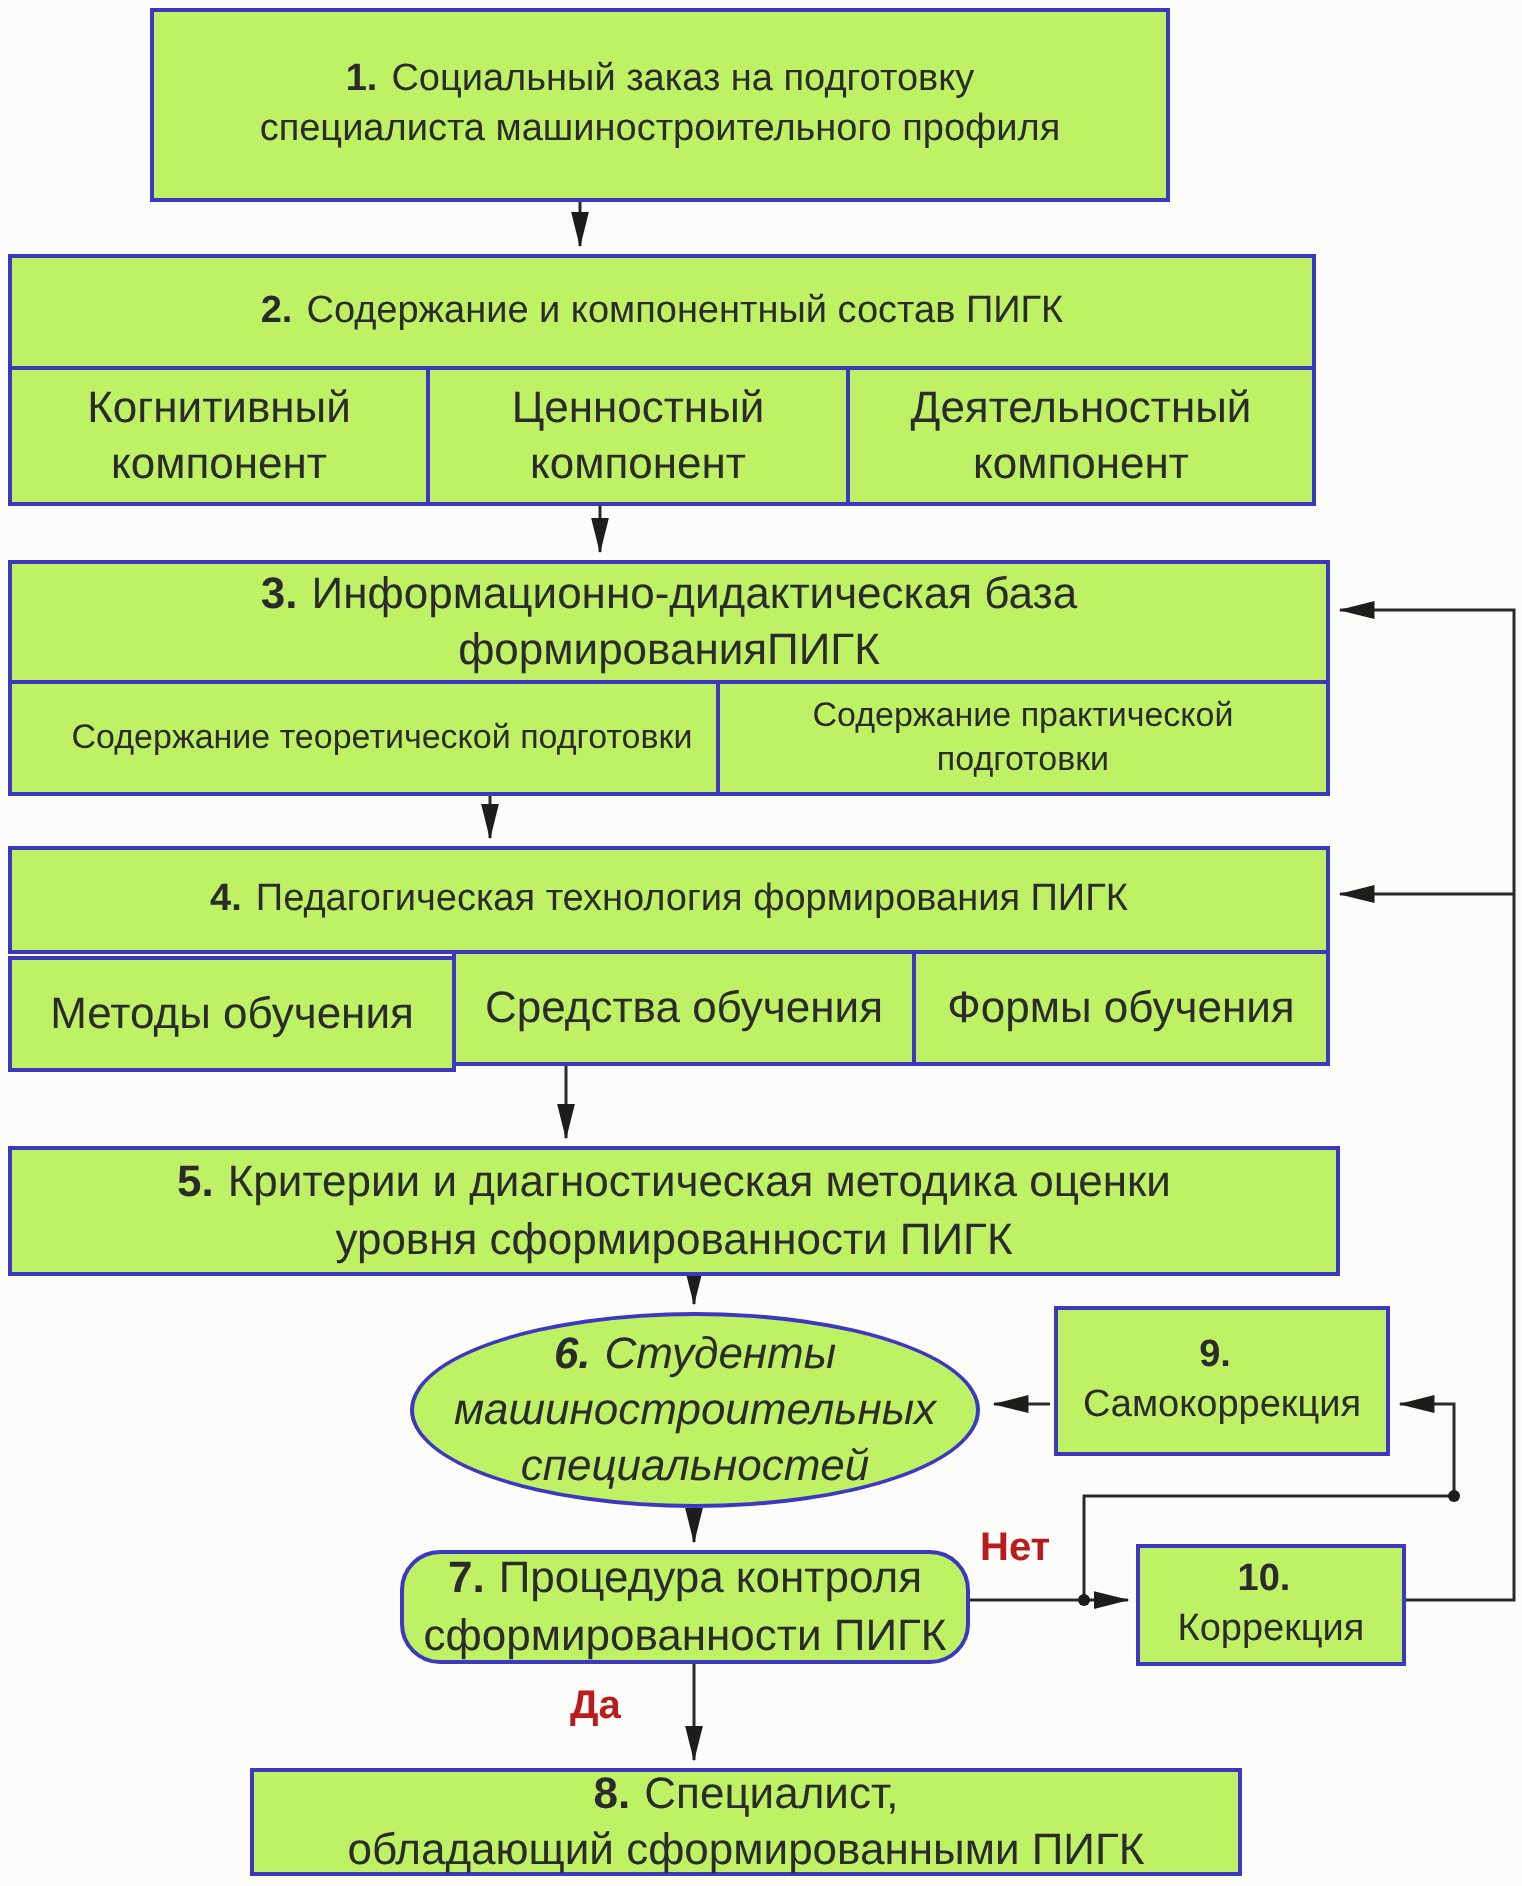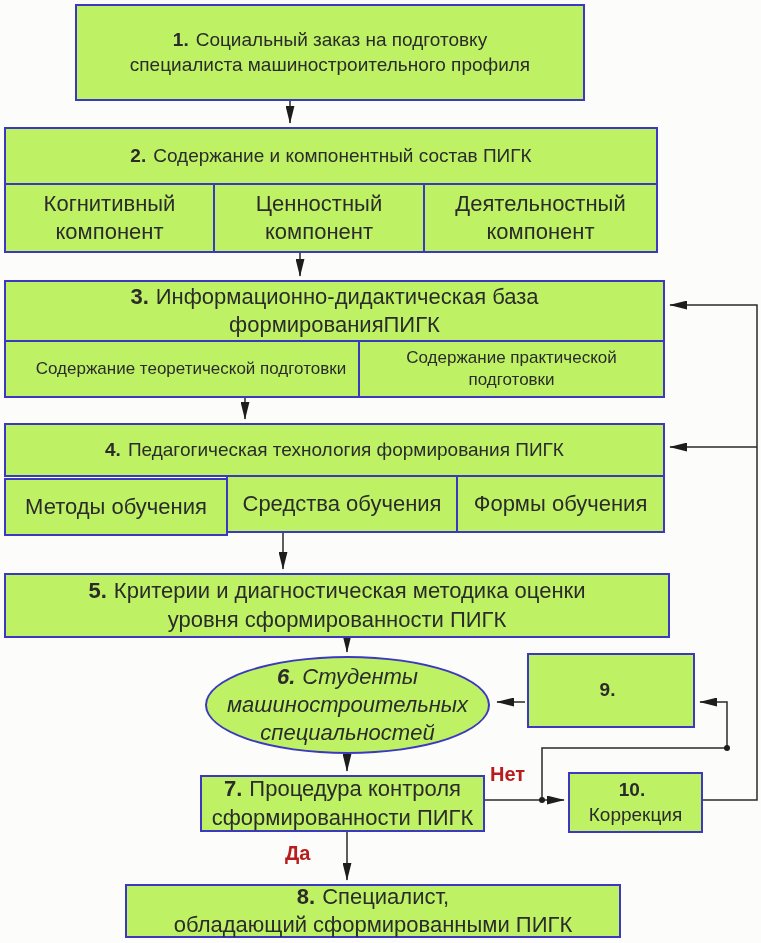--- a/index.html
+++ b/index.html
@@ -113,23 +113,24 @@
   </div>
 
   <div class="box ellipse fs18" style="left:205px;top:656px;width:285px;height:98px;">
     <div class="ln"><span class="num">6.</span><span>Студенты</span></div>
     <div class="ln">машиностроительных</div>
     <div class="ln">специальностей</div>
   </div>
 
   <div class="box fs19" style="left:527px;top:653px;width:168px;height:75px;">
     <div class="ln num">9.</div>
+    <div class="ln">Самокоррекция</div>
   </div>
 
-  <div class="box fs18" style="left:200px;top:775px;width:285px;height:57px;">
+  <div class="box fs18" style="left:200px;top:775px;width:285px;height:57px;border-radius:20px;">
     <div class="ln"><span class="num">7.</span><span>Процедура контроля</span></div>
     <div class="ln">сформированности ПИГК</div>
   </div>
 
   <div class="box fs19" style="left:568px;top:772px;width:135px;height:61px;">
     <div class="ln num">10.</div>
     <div class="ln">Коррекция</div>
   </div>
 
   <div class="box fs18" style="left:125px;top:884px;width:496px;height:54px;">

